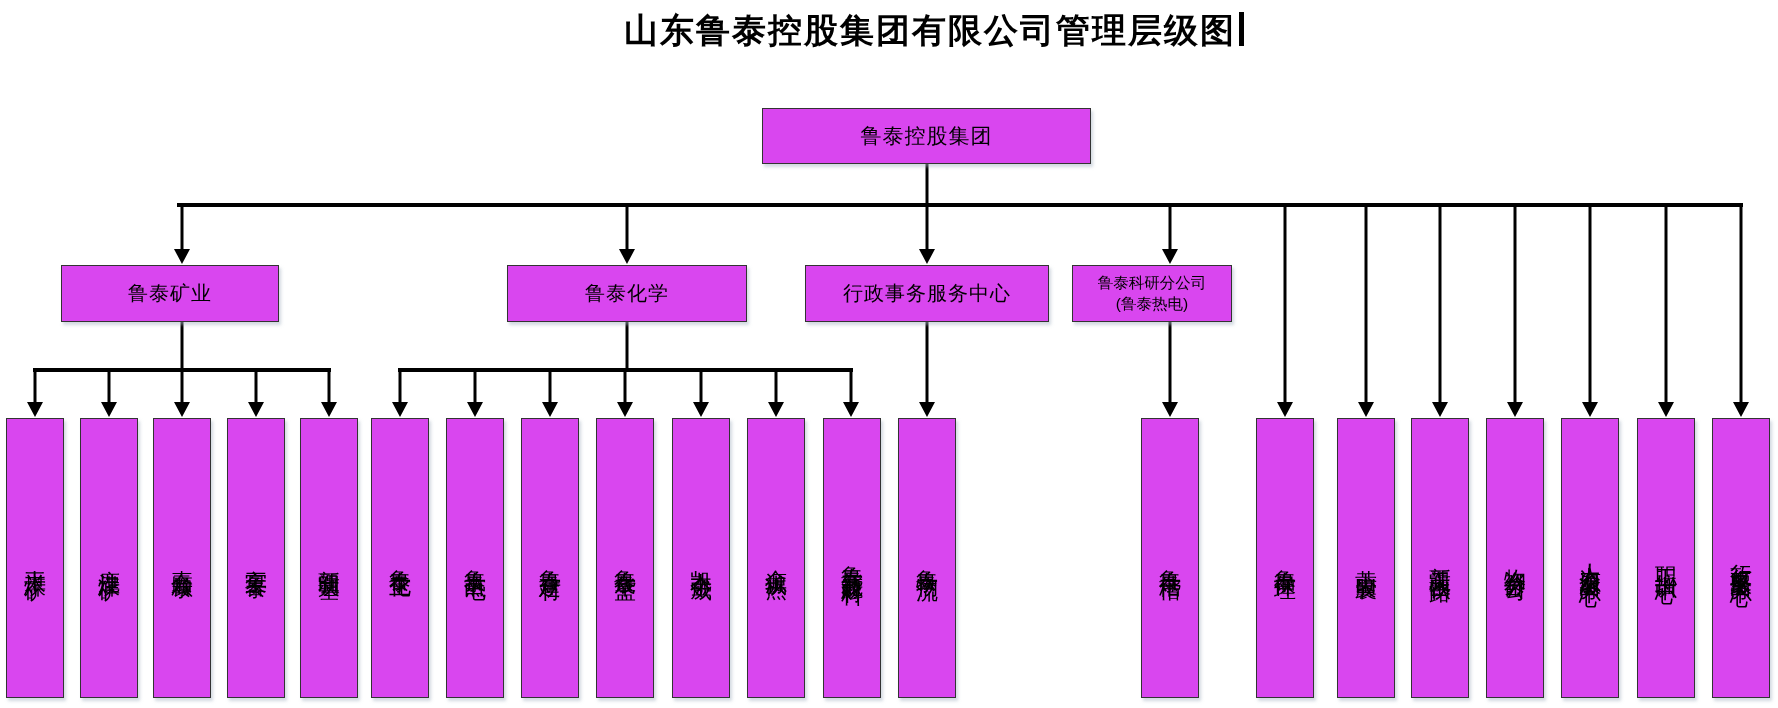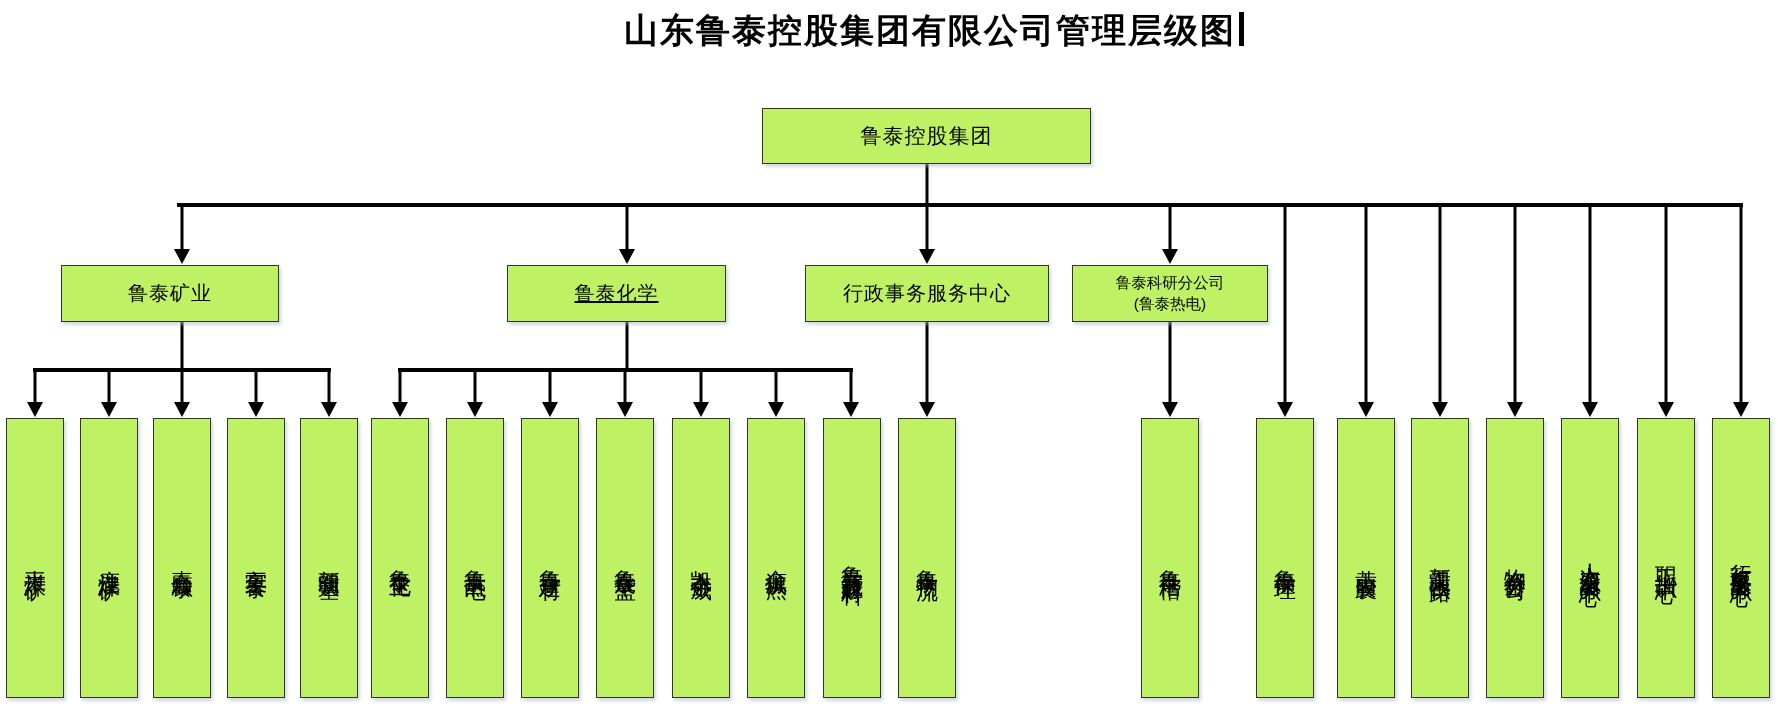--- a/index.html
+++ b/index.html
@@ -13,21 +13,21 @@
   .title-wrap h1{
     display:inline;margin:0;font-family:Liberation Mono, monospace;font-weight:700;
     font-size:34px;letter-spacing:2px;color:#000;
   }
   .caret{
     display:inline-block;width:5px;height:34px;background:#000;margin-left:3px;
     vertical-align:-4px;
   }
   svg.connectors{position:absolute;left:0;top:0;}
   .node{
-    position:absolute;box-sizing:border-box;background:#bef264;border:1.5px solid #333;
+    position:absolute;box-sizing:border-box;background:#d946ef;border:1.5px solid #333;
     display:flex;align-items:center;justify-content:center;
     box-shadow:2px 3px 3px rgba(168,182,198,0.5);
   }
   .lvl2{top:265px;height:57px;font-size:20px;letter-spacing:1px;}
   .root{left:762px;top:108px;width:329px;height:56px;font-size:21px;letter-spacing:1px;}
   .lvl2.two-line{flex-direction:column;font-size:15.5px;line-height:1.35;letter-spacing:0;}
   .leaf{top:418px;width:58px;height:280px;}
   .vtext{
     writing-mode:vertical-rl;text-orientation:upright;
     font-size:22px;letter-spacing:3px;line-height:1;
@@ -100,27 +100,27 @@
       <path d="M1733 402 L1749 402 L1741 417 Z" fill="#000000"></path>
     </svg>
 
   <div class="node root">
     <span>鲁泰控股集团</span>
   </div>
 
   <div class="node lvl2" style="left:61px;width:218px;">
     <span>鲁泰矿业</span>
   </div>
-  <div class="node lvl2" style="left:507px;width:219px;text-decoration:underline;">
+  <div class="node lvl2" style="left:507px;width:240px;">
     <span>鲁泰化学</span>
   </div>
   <div class="node lvl2" style="left:805px;width:244px;">
     <span>行政事务服务中心</span>
   </div>
-  <div class="node lvl2 two-line" style="left:1072px;width:196px;">
+  <div class="node lvl2 two-line" style="left:1072px;width:160px;">
     <span>鲁泰科研分公司</span>
     <span>(鲁泰热电)</span>
   </div>
 
   <div class="node leaf" style="left:6px;">
     <span class="vtext">太平煤矿</span>
   </div>
   <div class="node leaf" style="left:80px;">
     <span class="vtext">鹿洼煤矿</span>
   </div>

